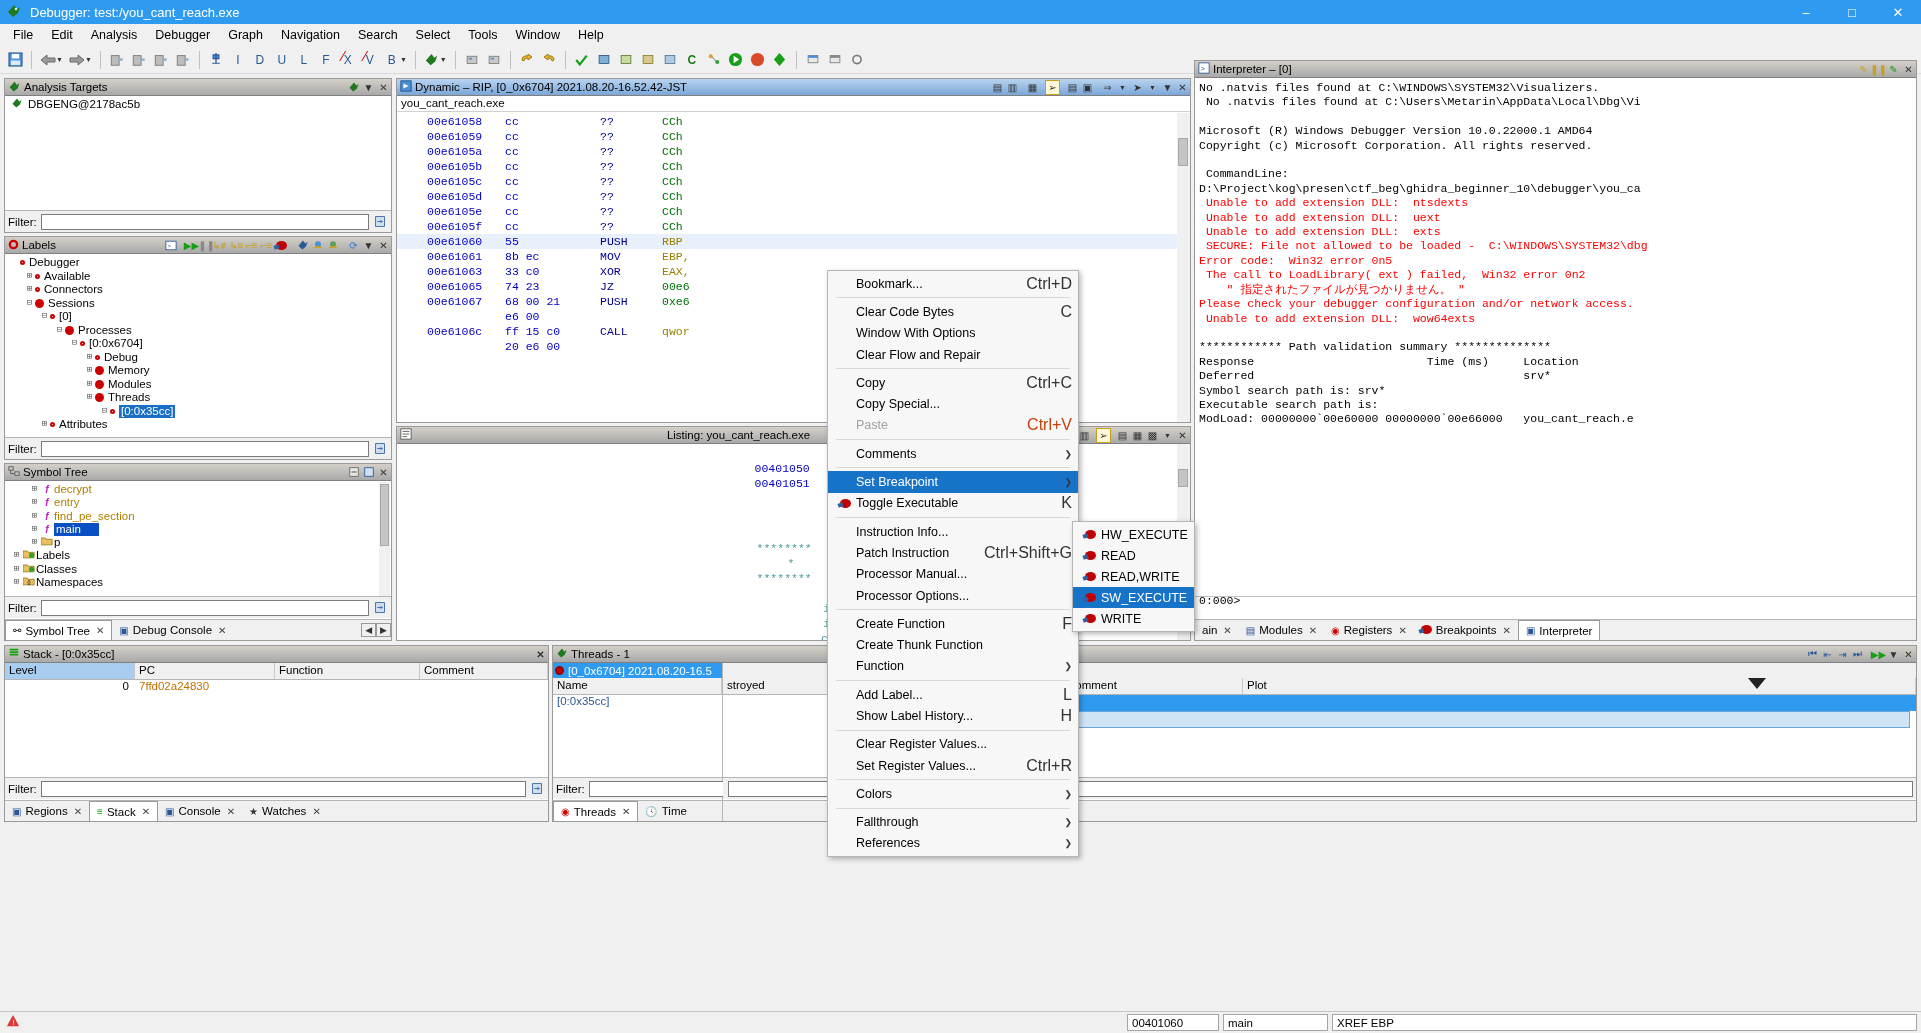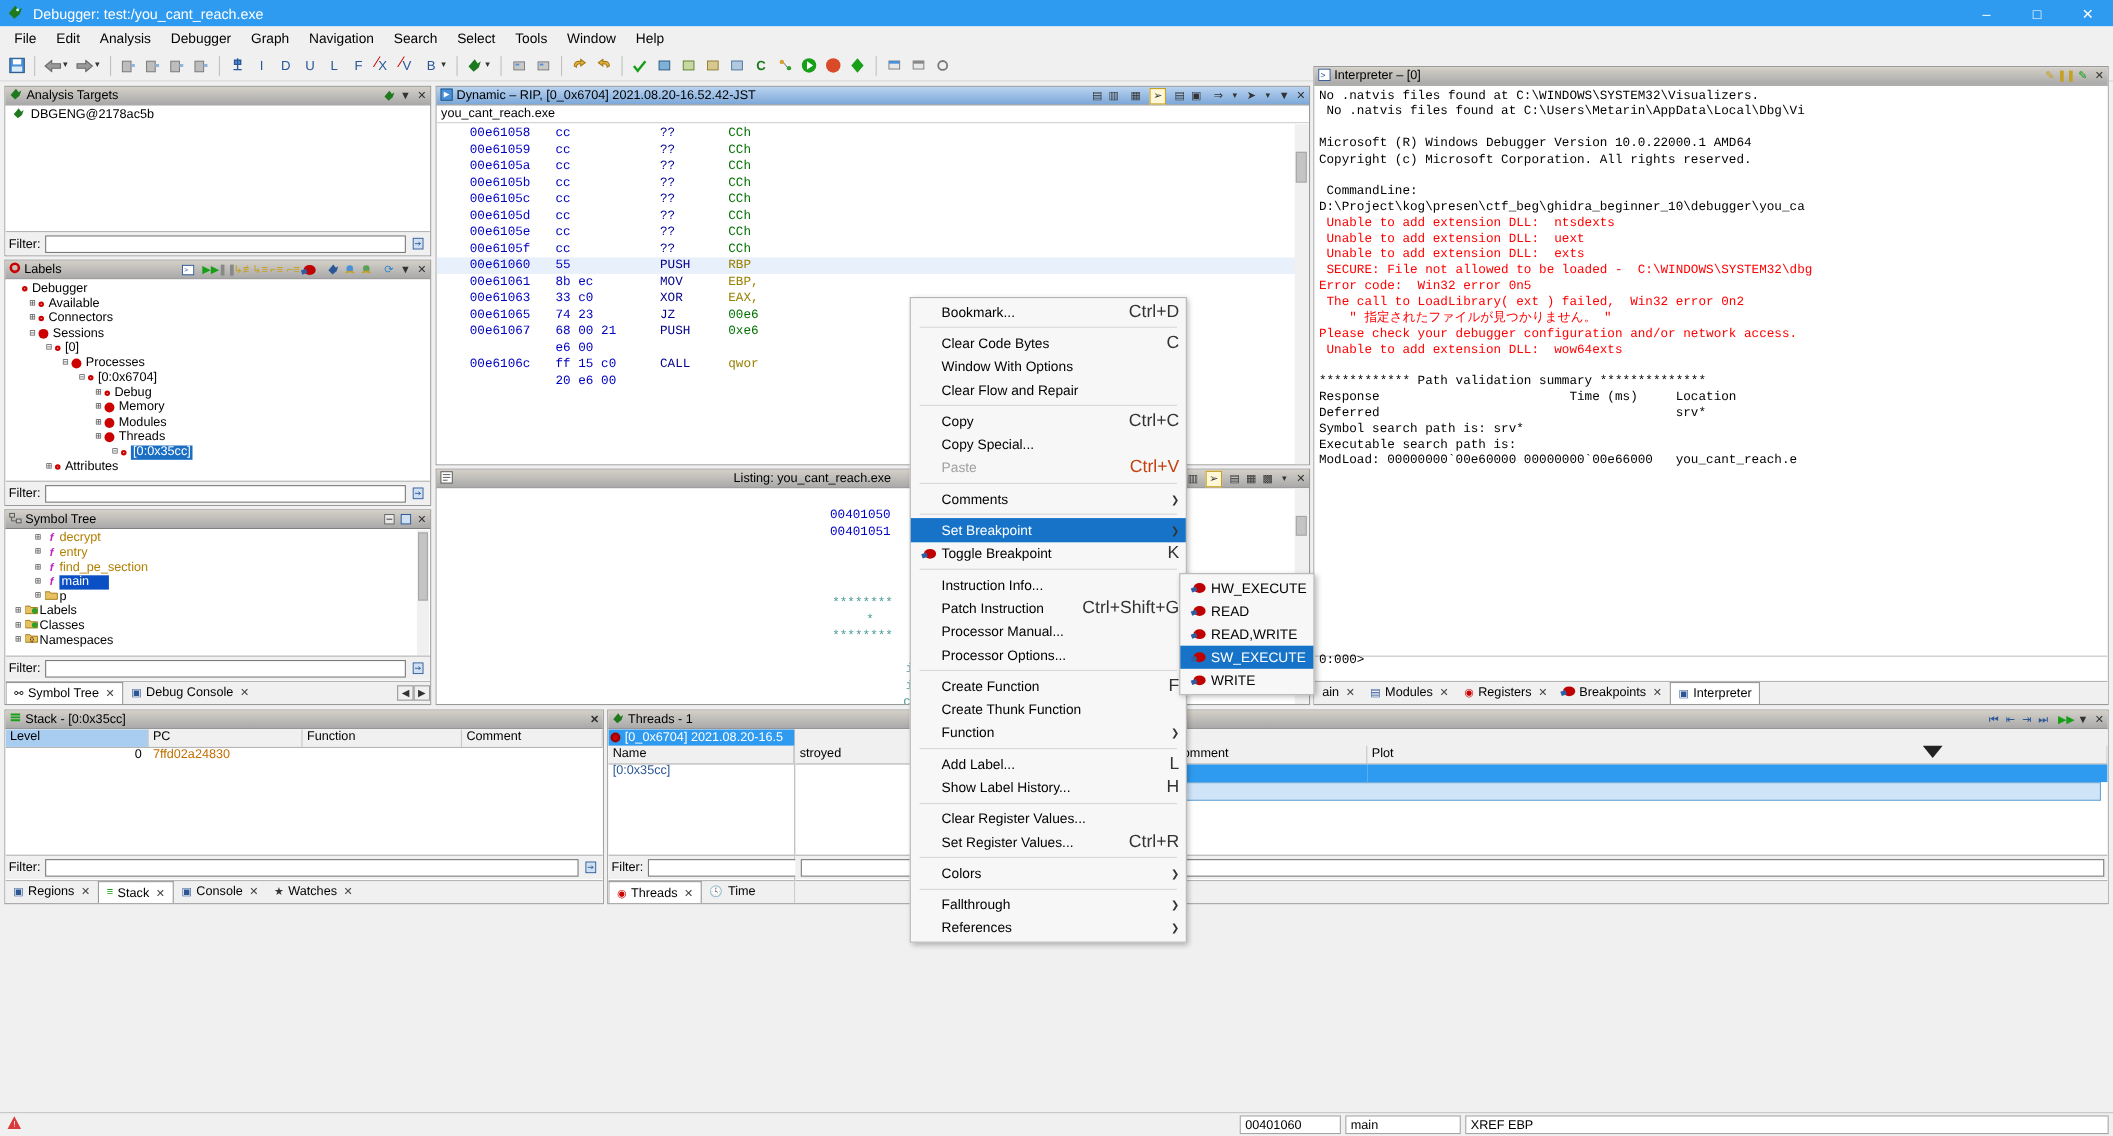--- a/index.html
+++ b/index.html
@@ -889,21 +889,21 @@
       <div class="msep"></div>
       <div class="mi sel">
         <span class="micon"></span>
         <span class="mlabel">Set Breakpoint</span>
         <span class="marrow">❯</span>
       </div>
       <div class="mi">
         <span class="micon">
           <span class="bpdot"></span>
         </span>
-        <span class="mlabel">Toggle Breakpoint</span>
+        <span class="mlabel">Toggle Executable</span>
         <span class="mkey">K</span>
       </div>
       <div class="msep"></div>
       <div class="mi">
         <span class="micon"></span>
         <span class="mlabel">Instruction Info...</span>
       </div>
       <div class="mi">
         <span class="micon"></span>
         <span class="mlabel">Patch Instruction</span>

